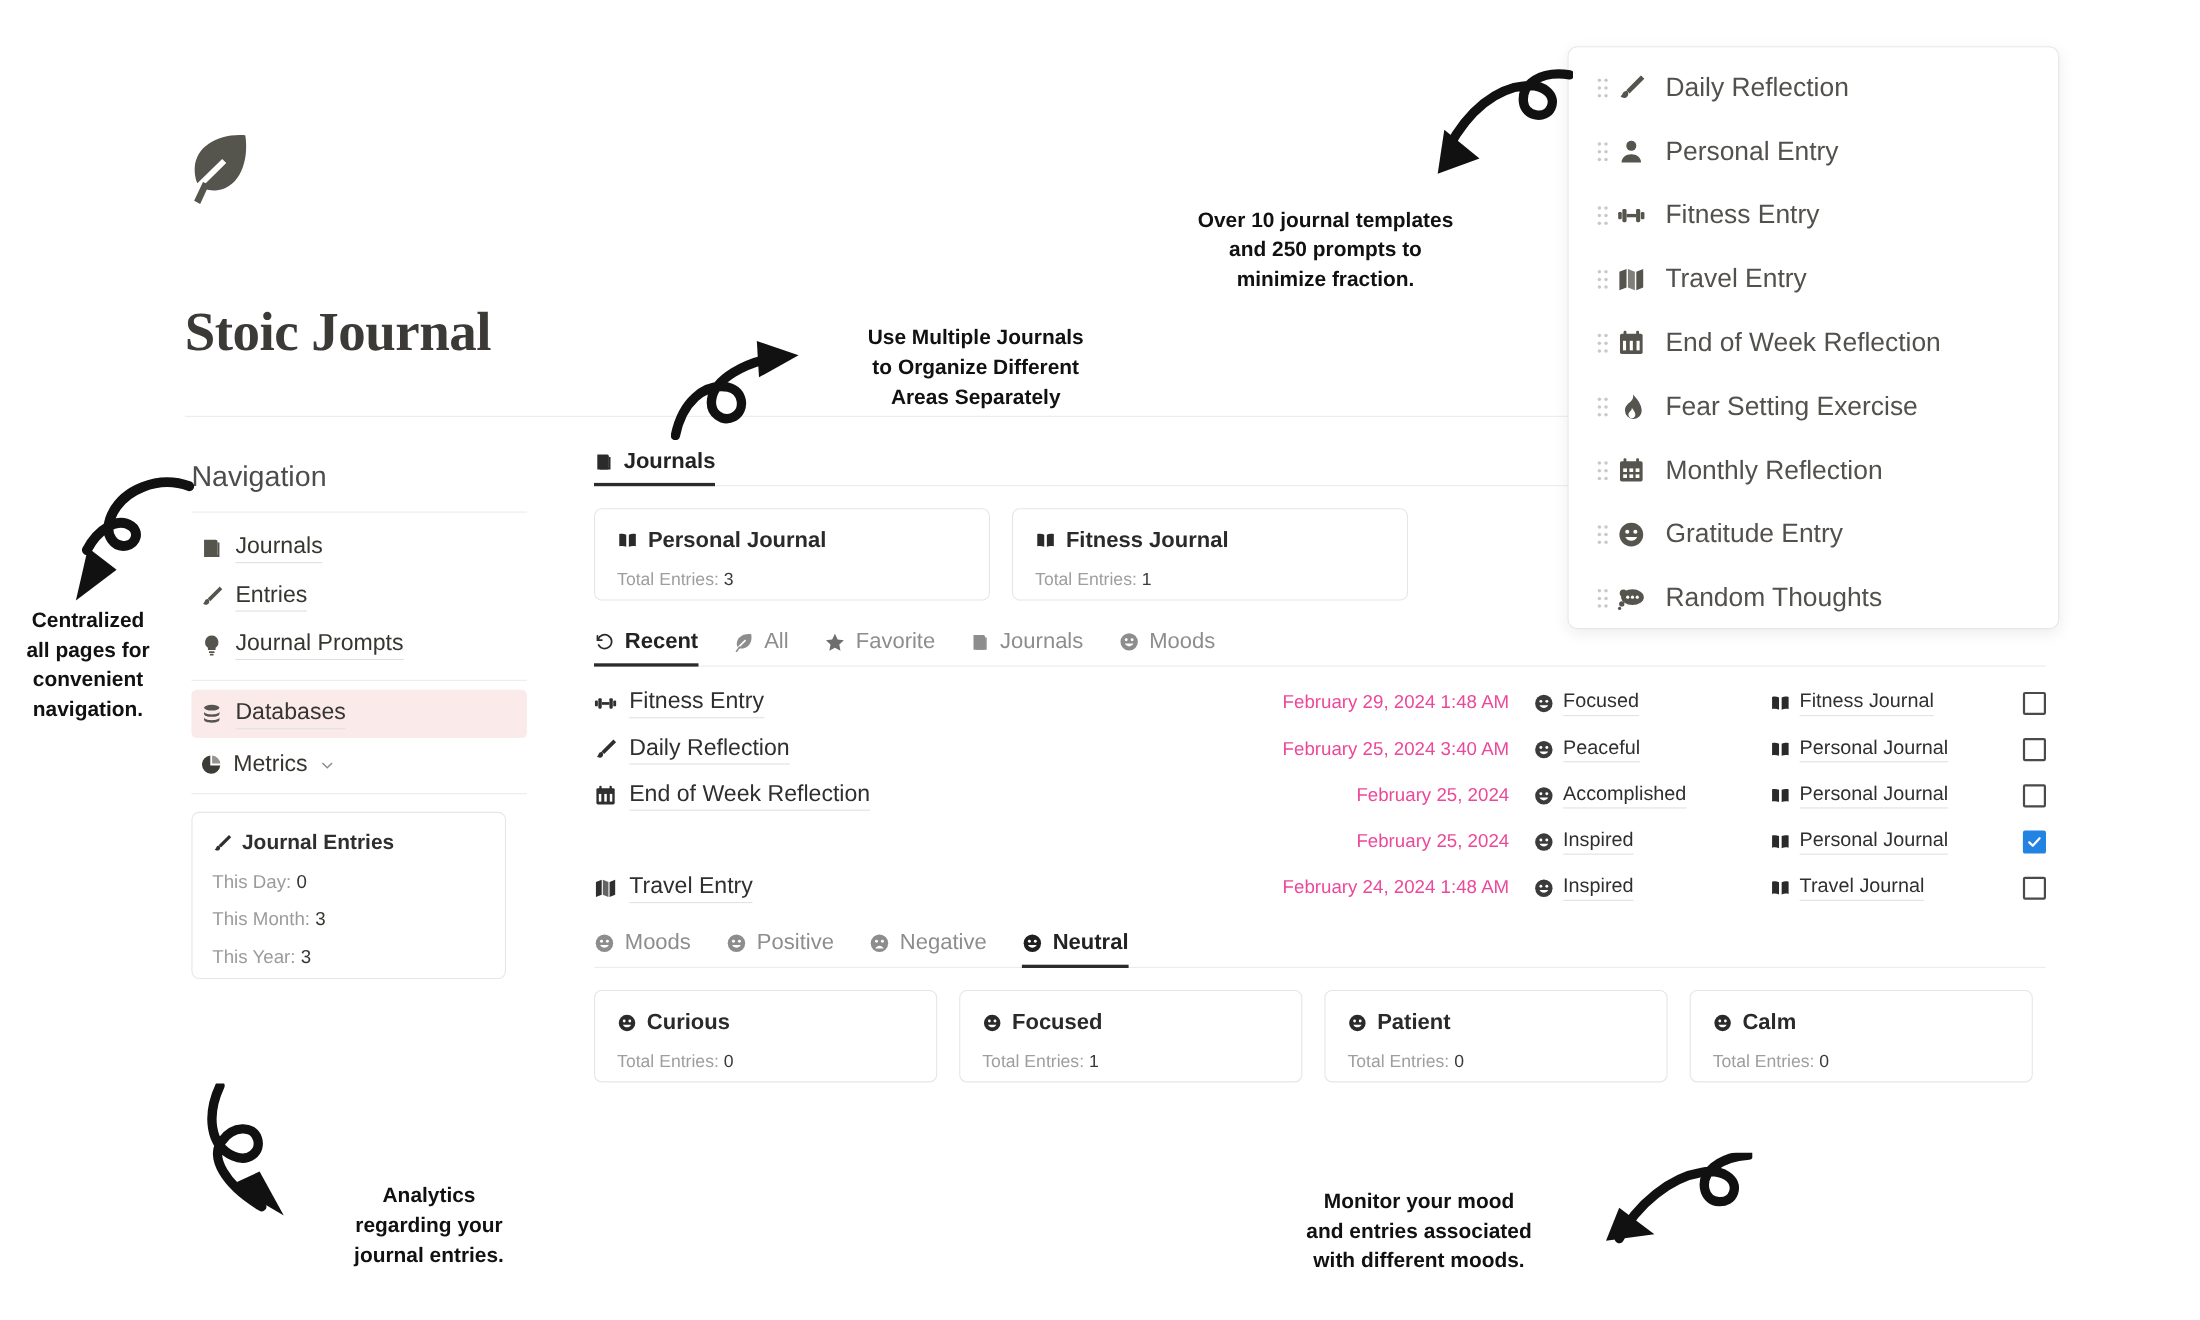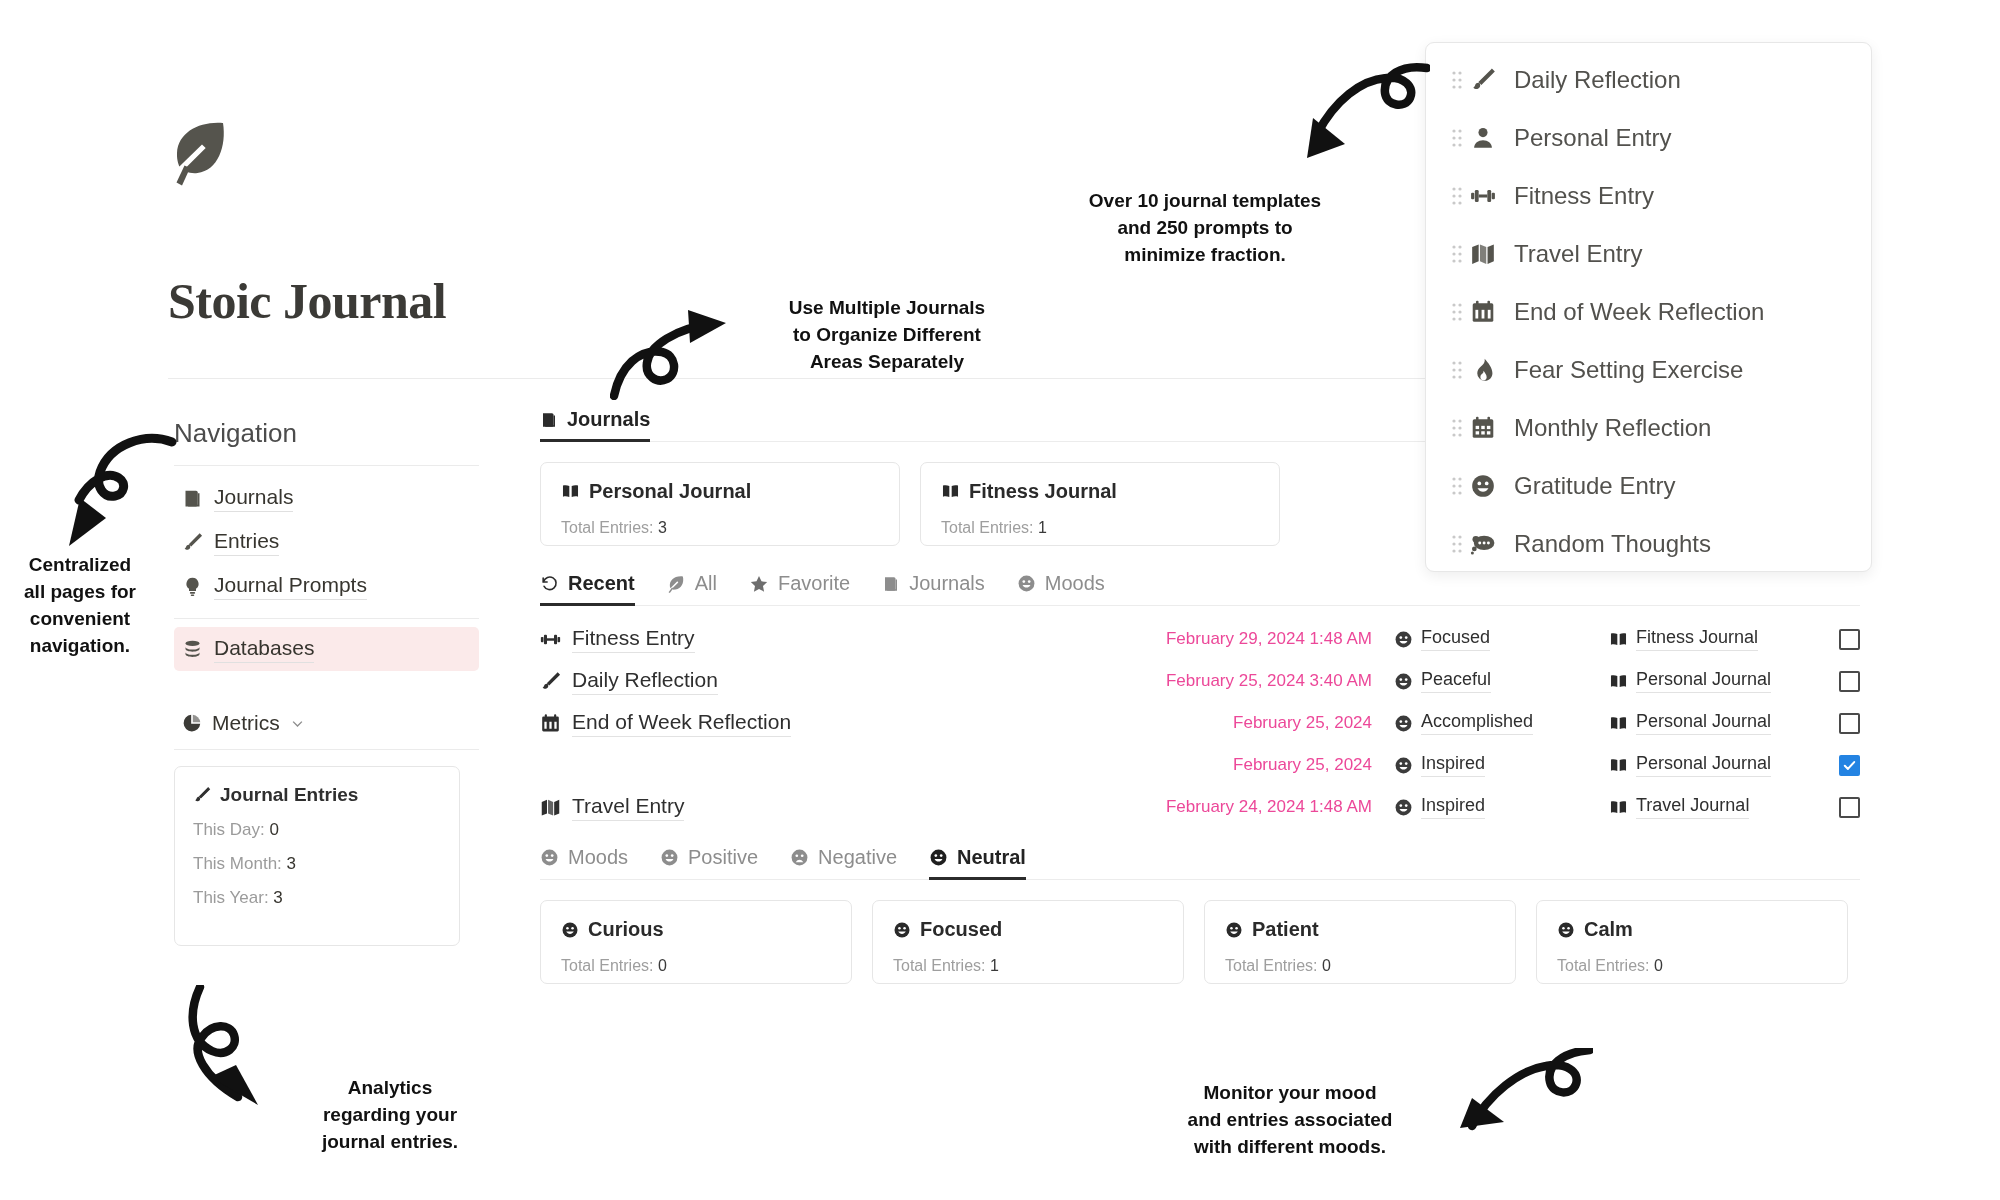--- a/index.html
+++ b/index.html
@@ -33,25 +33,25 @@
   .nav-item {
     display: flex; align-items: center; gap: 11px;
     height: 44px; padding: 0 10px 0 8px; border-radius: 5px;
     color: #37352f; font-size: 21px;
   }
   .nav-item .lbl { border-bottom: 1px solid #e0e0e0; padding-bottom: 2px; }
   .nav-item.active { background: #fbeaea; }
   #nav-rule2 { margin: 10px 0 8px 0; width: 305px; }
   #metrics-row {
     display: flex; align-items: center; gap: 10px;
-    font-size: 21px; color: #37352f; padding-left: 8px; margin-top: 40px;
+    font-size: 21px; color: #37352f; padding-left: 8px; margin-top: 12px;
   }
   #metrics-rule { margin-top: 14px; width: 305px; }
   #metrics-card {
-    margin-top: 16px; width: 286px; height: 180px;
+    margin-top: 16px; width: 286px; height: 152px;
     border: 1px solid #e6e6e6; border-radius: 7px; background: #fff;
     padding: 17px 18px 0 18px;
   }
   #metrics-card .mc-title {
     display: flex; align-items: center; gap: 9px;
     font-size: 19px; font-weight: 700; color: #2f2f2f;
   }
   #metrics-card .mc-row {
     margin-top: 14px; font-size: 17px; color: #9b9b9b;
   }

